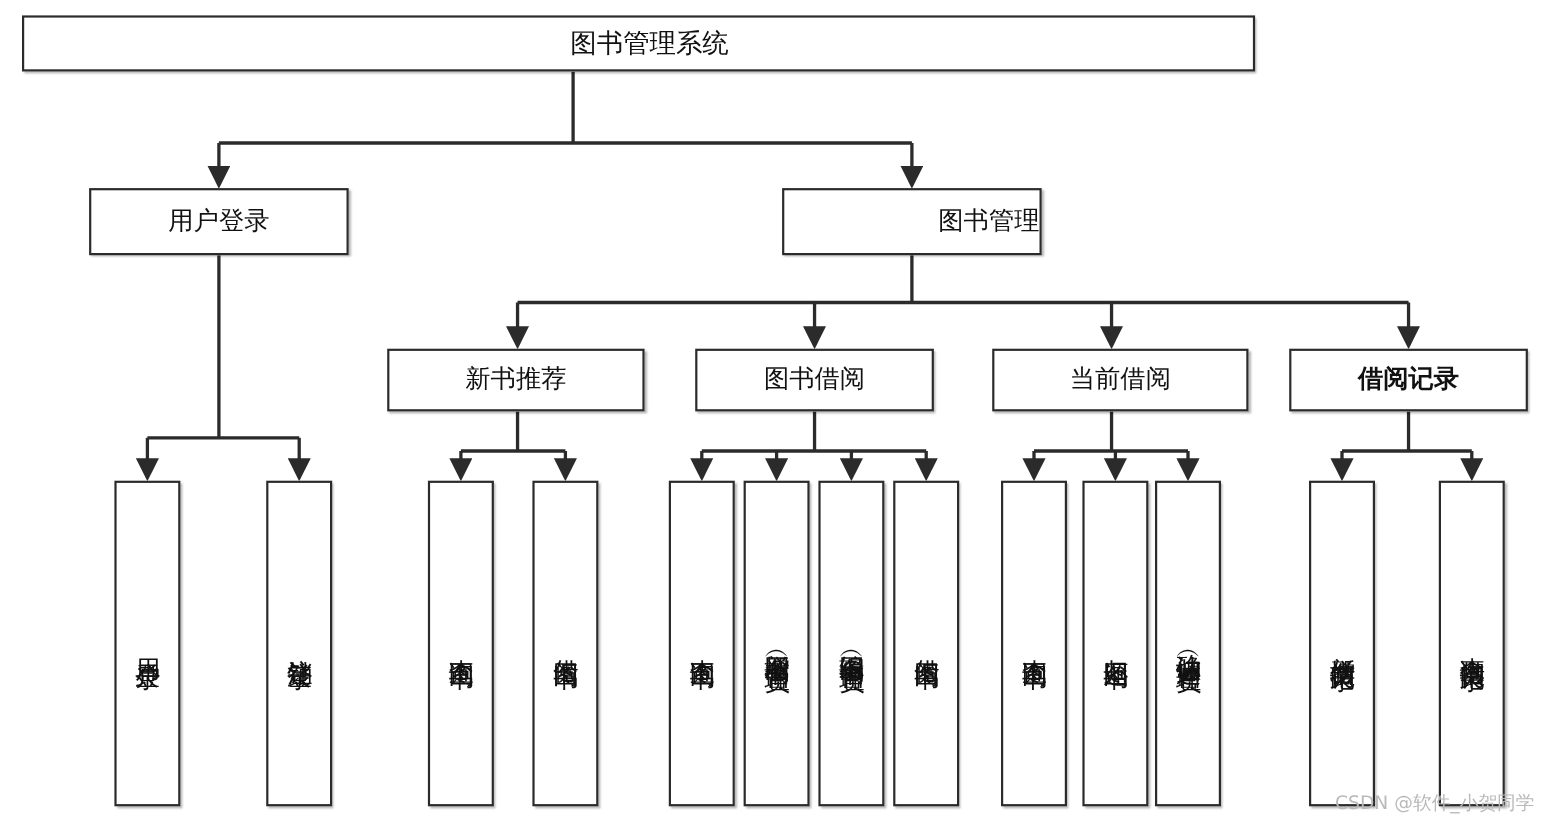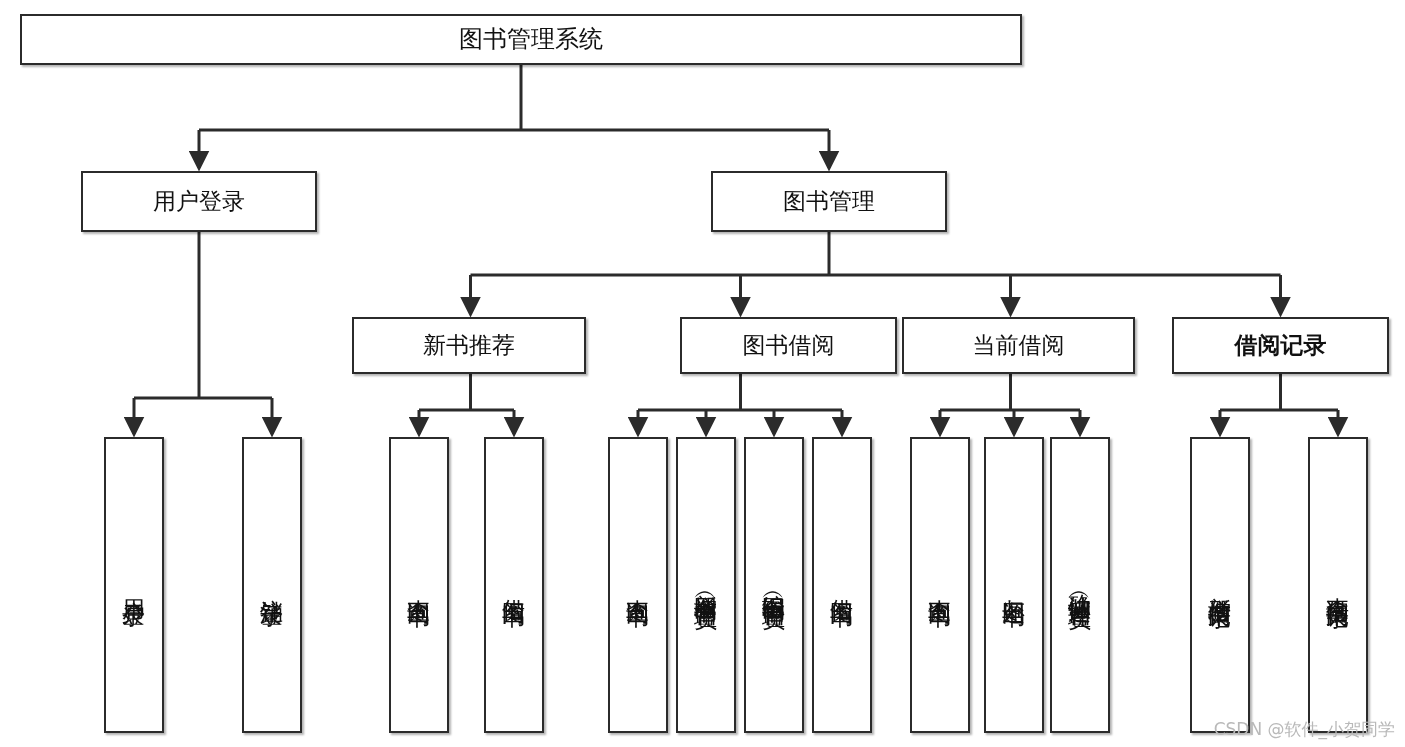--- a/index.html
+++ b/index.html
@@ -111,33 +111,33 @@
         <path d="M 1014 410 L 1014 434" stroke-linecap="butt" marker-end="url(#arrow)"></path>
         <path d="M 1080 410 L 1080 434" stroke-linecap="butt" marker-end="url(#arrow)"></path>
         <path d="M 1280.5 374 L 1280.5 410" stroke-linecap="butt"></path>
         <path d="M 1220 410 L 1338 410" stroke-linecap="butt"></path>
         <path d="M 1220 410 L 1220 434" stroke-linecap="butt" marker-end="url(#arrow)"></path>
         <path d="M 1338 410 L 1338 434" stroke-linecap="butt" marker-end="url(#arrow)"></path>
       </g>
   </svg>
 
   <div id="nodes">
-      <div class="node horizontal root" style="left: 20px; top: 14px; width: 1002px; height: 51px; padding-left: 20px;">
+      <div class="node horizontal root" style="left: 20px; top: 14px; width: 1121px; height: 51px; padding-left: 20px;">
         <span class="node-label">图书管理系统</span>
       </div>
       <div class="node horizontal l2" style="left: 81px; top: 171px; width: 236px; height: 61px;">
         <span class="node-label">用户登录</span>
       </div>
-      <div class="node horizontal l2" style="left: 711px; top: 171px; width: 236px; height: 61px;">
+      <div class="node horizontal l2" style="left: 711px; top: 171px; width: 236px; height: 61px; justify-content: flex-end;">
         <span class="node-label">图书管理</span>
       </div>
       <div class="node horizontal l3" style="left: 352px; top: 317px; width: 234px; height: 57px;">
         <span class="node-label">新书推荐</span>
       </div>
-      <div class="node horizontal l3" style="left: 632px; top: 317px; width: 217px; height: 57px; margin-left: 48px;">
+      <div class="node horizontal l3" style="left: 632px; top: 317px; width: 217px; height: 57px;">
         <span class="node-label">图书借阅</span>
       </div>
       <div class="node horizontal l3" style="left: 902px; top: 317px; width: 233px; height: 57px;">
         <span class="node-label">当前借阅</span>
       </div>
       <div class="node horizontal l3" style="left: 1172px; top: 317px; width: 217px; height: 57px; font-weight: bold;">
         <span class="node-label">借阅记录</span>
       </div>
       <div class="node vertical leaf" style="left: 104px; top: 437px; width: 60px; height: 296px;">
         <span class="node-label">用户登录</span>

